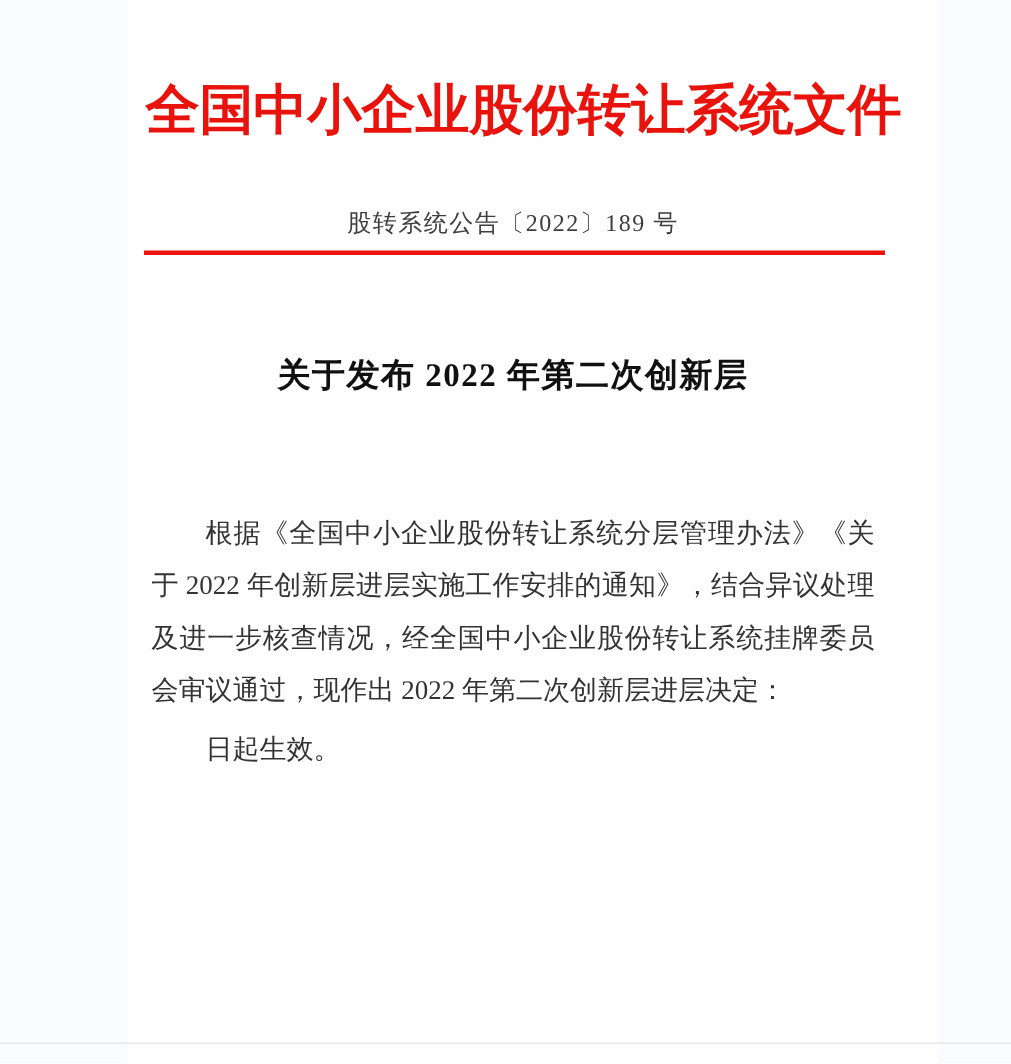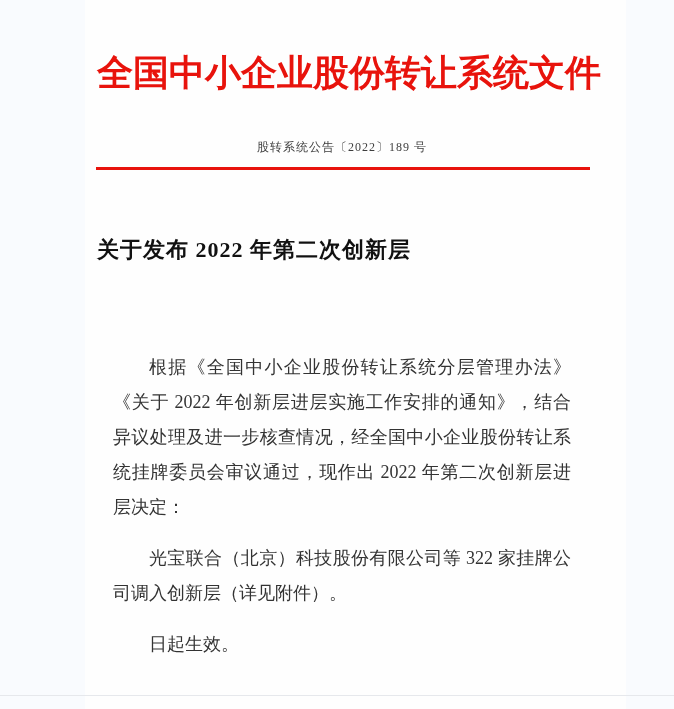--- a/index.html
+++ b/index.html
@@ -43,56 +43,57 @@
     color: var(--accent-red);
     white-space: nowrap;
     margin-top: 16px;
   }
   .doc-number {
     position: absolute;
     top: 139px;
     left: 12px;
     width: 490px;
     text-align: center;
-    font-size: 12px;
+    font-size: 16px;
     letter-spacing: 1px;
     color: var(--subtitle-text);
     white-space: nowrap;
   }
   .red-line {
     position: absolute;
     top: 167px;
     left: 11px;
     width: 494px;
     height: 3px;
     background: var(--accent-red);
   }
   .doc-title {
     position: absolute;
     top: 233px;
     left: 12px;
     width: 490px;
+    text-align: center;
     font-size: 22px;
     font-weight: bold;
     line-height: 34px;
     letter-spacing: 1px;
     color: var(--title-text);
   }
   .body-text {
     position: absolute;
     top: 334px;
     left: 12px;
     width: 490px;
     font-size: 18px;
     line-height: 35px;
     text-align: justify;
     color: var(--body-text);
   }
   .body-text p {
-    margin: 16px;
+    margin: 4px;
     text-indent: 2em;
   }
   .page-bottom-edge {
     position: absolute;
     left: 0;
     top: 695px;
     width: 674px;
     height: 1px;
     background: #e6e8ec;
   }
@@ -106,18 +107,17 @@
   <div class="doc-number">股转系统公告〔2022〕189 号</div>
 
   <div class="red-line"></div>
 
   <div class="doc-title">
     <div>关于发布 2022 年第二次创新层</div>
   </div>
 
   <div class="body-text">
     <p>根据《全国中小企业股份转让系统分层管理办法》《关于 2022 年创新层进层实施工作安排的通知》，结合异议处理及进一步核查情况，经全国中小企业股份转让系统挂牌委员会审议通过，现作出 2022 年第二次创新层进层决定：</p>
-    <p>光宝联合（北京）科技股份有限公司等 322 家挂牌公司调入创新层（详见附件）。</p>
     <p>日起生效。</p>
   </div>
 </div>
 
 <div class="page-bottom-edge"></div>
 
 </body></html>

